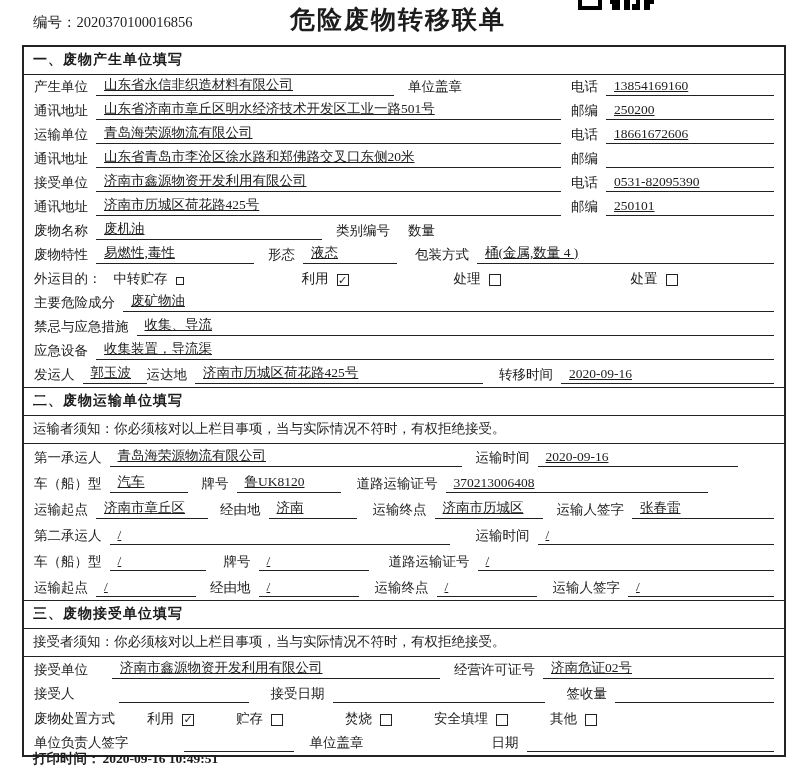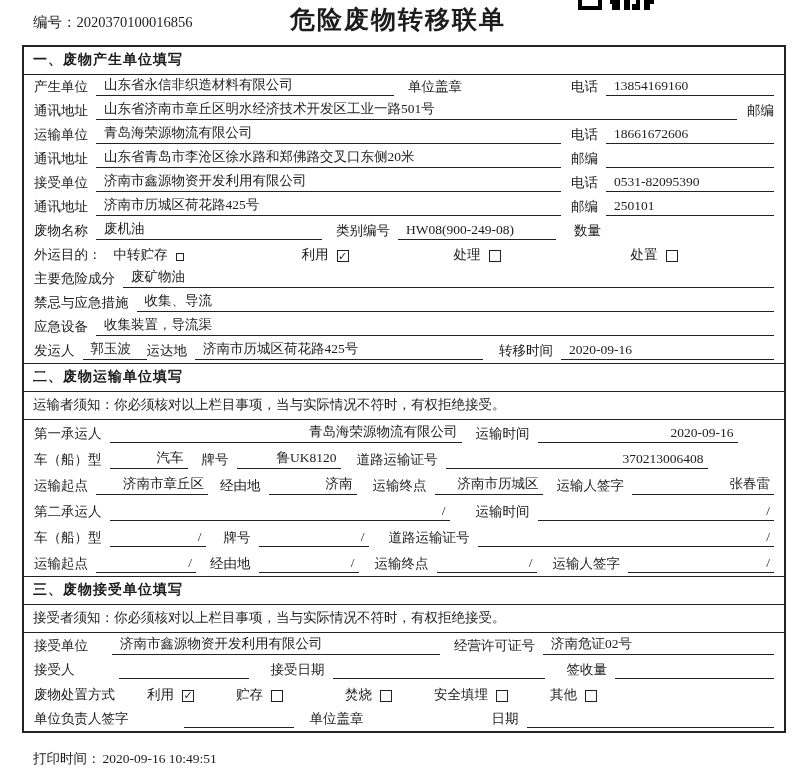--- a/index.html
+++ b/index.html
@@ -16,33 +16,33 @@
   .qr { position:absolute; left:578px; top:0; }
 
   .form { position:absolute; left:22px; top:45px; width:764px; border:2px solid #222; background:#fff; }
   .sec-head { font-weight:bold; font-size:14px; padding:4px 9px 5px 9px;
     border-bottom:1.4px solid #222; letter-spacing:1px; }
   .sec-head.topline { border-top:1.4px solid #222; }
   .note-row { padding:4px 9px 5px 9px; border-bottom:1.4px solid #222; white-space:nowrap; }
 
   .row { display:flex; align-items:flex-end; padding:0 10px 3px 10px; white-space:nowrap; }
   .s1 .row { height:24px; }
-  .s2 .row { height:26px;text-align:right; }
+  .s2 .row { height:26px; }
   .s3 .row { height:24.5px; }
   .lbl { flex:none; }
-  .u { border-bottom:1px solid #222; padding:0 4px 1px 8px; margin-left:8px; min-height:15px; overflow:hidden; }
+  .u { border-bottom:1px solid #222; padding:0 4px 1px 8px; margin-left:8px; min-height:15px; overflow:hidden;text-decoration:underline; }
   .u.fill { flex:1; }
   .ml-auto { margin-left:auto; }
 
   .cb { flex:none; width:12px; height:12px; border:1.4px solid #222; display:inline-flex;
     align-items:center; justify-content:center; font-size:11px; line-height:1;
     margin:0 0 2px 8px; font-family:"DejaVu Sans",sans-serif; }
   .cb.small { width:8px; height:8px; margin-bottom:3px; }
 
-  .print-line { position:absolute; left:33px; top:750px; font-size:13.5px; white-space:nowrap; }
+  .print-line { position:absolute; left:33px; top:750px; font-size:13.5px; white-space:nowrap;font-weight:bold; }
   .print-line span { margin-right:2px; }
 </style>
 </head>
 <body>
 
 <div class="doc-header">
   <div class="serial"><span>编号：</span><span>2020370100016856</span></div>
   <div class="doc-title">危险废物转移联单</div>
   <svg class="qr" width="80" height="11" viewBox="0 0 80 11">
     <rect x="0" y="0" width="4" height="10" fill="#000"></rect>
@@ -66,20 +66,21 @@
       <span class="lbl">产生单位</span>
       <span class="u" style="width:298px">山东省永信非织造材料有限公司</span>
       <span class="lbl" style="margin-left:14px">单位盖章</span>
       <span class="lbl ml-auto">电话</span>
       <span class="u" style="width:168px">13854169160</span>
     </div>
     <div class="row">
       <span class="lbl">通讯地址</span>
       <span class="u fill">山东省济南市章丘区明水经济技术开发区工业一路501号</span>
       <span class="lbl" style="margin-left:10px">邮编</span>
+      <span class="u" style="width:168px">250200</span>
     </div>
     <div class="row">
       <span class="lbl">运输单位</span>
       <span class="u fill">青岛海荣源物流有限公司</span>
       <span class="lbl" style="margin-left:10px">电话</span>
       <span class="u" style="width:168px">18661672606</span>
     </div>
     <div class="row">
       <span class="lbl">通讯地址</span>
       <span class="u fill">山东省青岛市李沧区徐水路和郑佛路交叉口东侧20米</span>
@@ -95,22 +96,29 @@
     <div class="row">
       <span class="lbl">通讯地址</span>
       <span class="u fill">济南市历城区荷花路425号</span>
       <span class="lbl" style="margin-left:10px">邮编</span>
       <span class="u" style="width:168px">250101</span>
     </div>
     <div class="row">
       <span class="lbl">废物名称</span>
       <span class="u" style="width:226px">废机油</span>
       <span class="lbl" style="margin-left:14px">类别编号</span>
-      <span class="u" style="width:158px">HW08(900-249-08)</span>
       <span class="lbl" style="margin-left:18px">数量</span>
+    </div>
+    <div class="row">
+      <span class="lbl">废物特性</span>
+      <span class="u" style="width:158px">易燃性,毒性</span>
+      <span class="lbl" style="margin-left:14px">形态</span>
+      <span class="u" style="width:94px">液态</span>
+      <span class="lbl" style="margin-left:18px">包装方式</span>
+      <span class="u fill">桶(金属,数量 4 )</span>
     </div>
     <div class="row">
       <span class="lbl">外运目的：</span>
       <span class="lbl" style="margin-left:12px">中转贮存</span>
       <span class="cb small"></span>
       <span class="lbl" style="margin-left:118px">利用</span>
       <span class="cb">✓</span>
       <span class="lbl" style="margin-left:105px">处理</span>
       <span class="cb"></span>
       <span class="lbl" style="margin-left:130px">处置</span>

